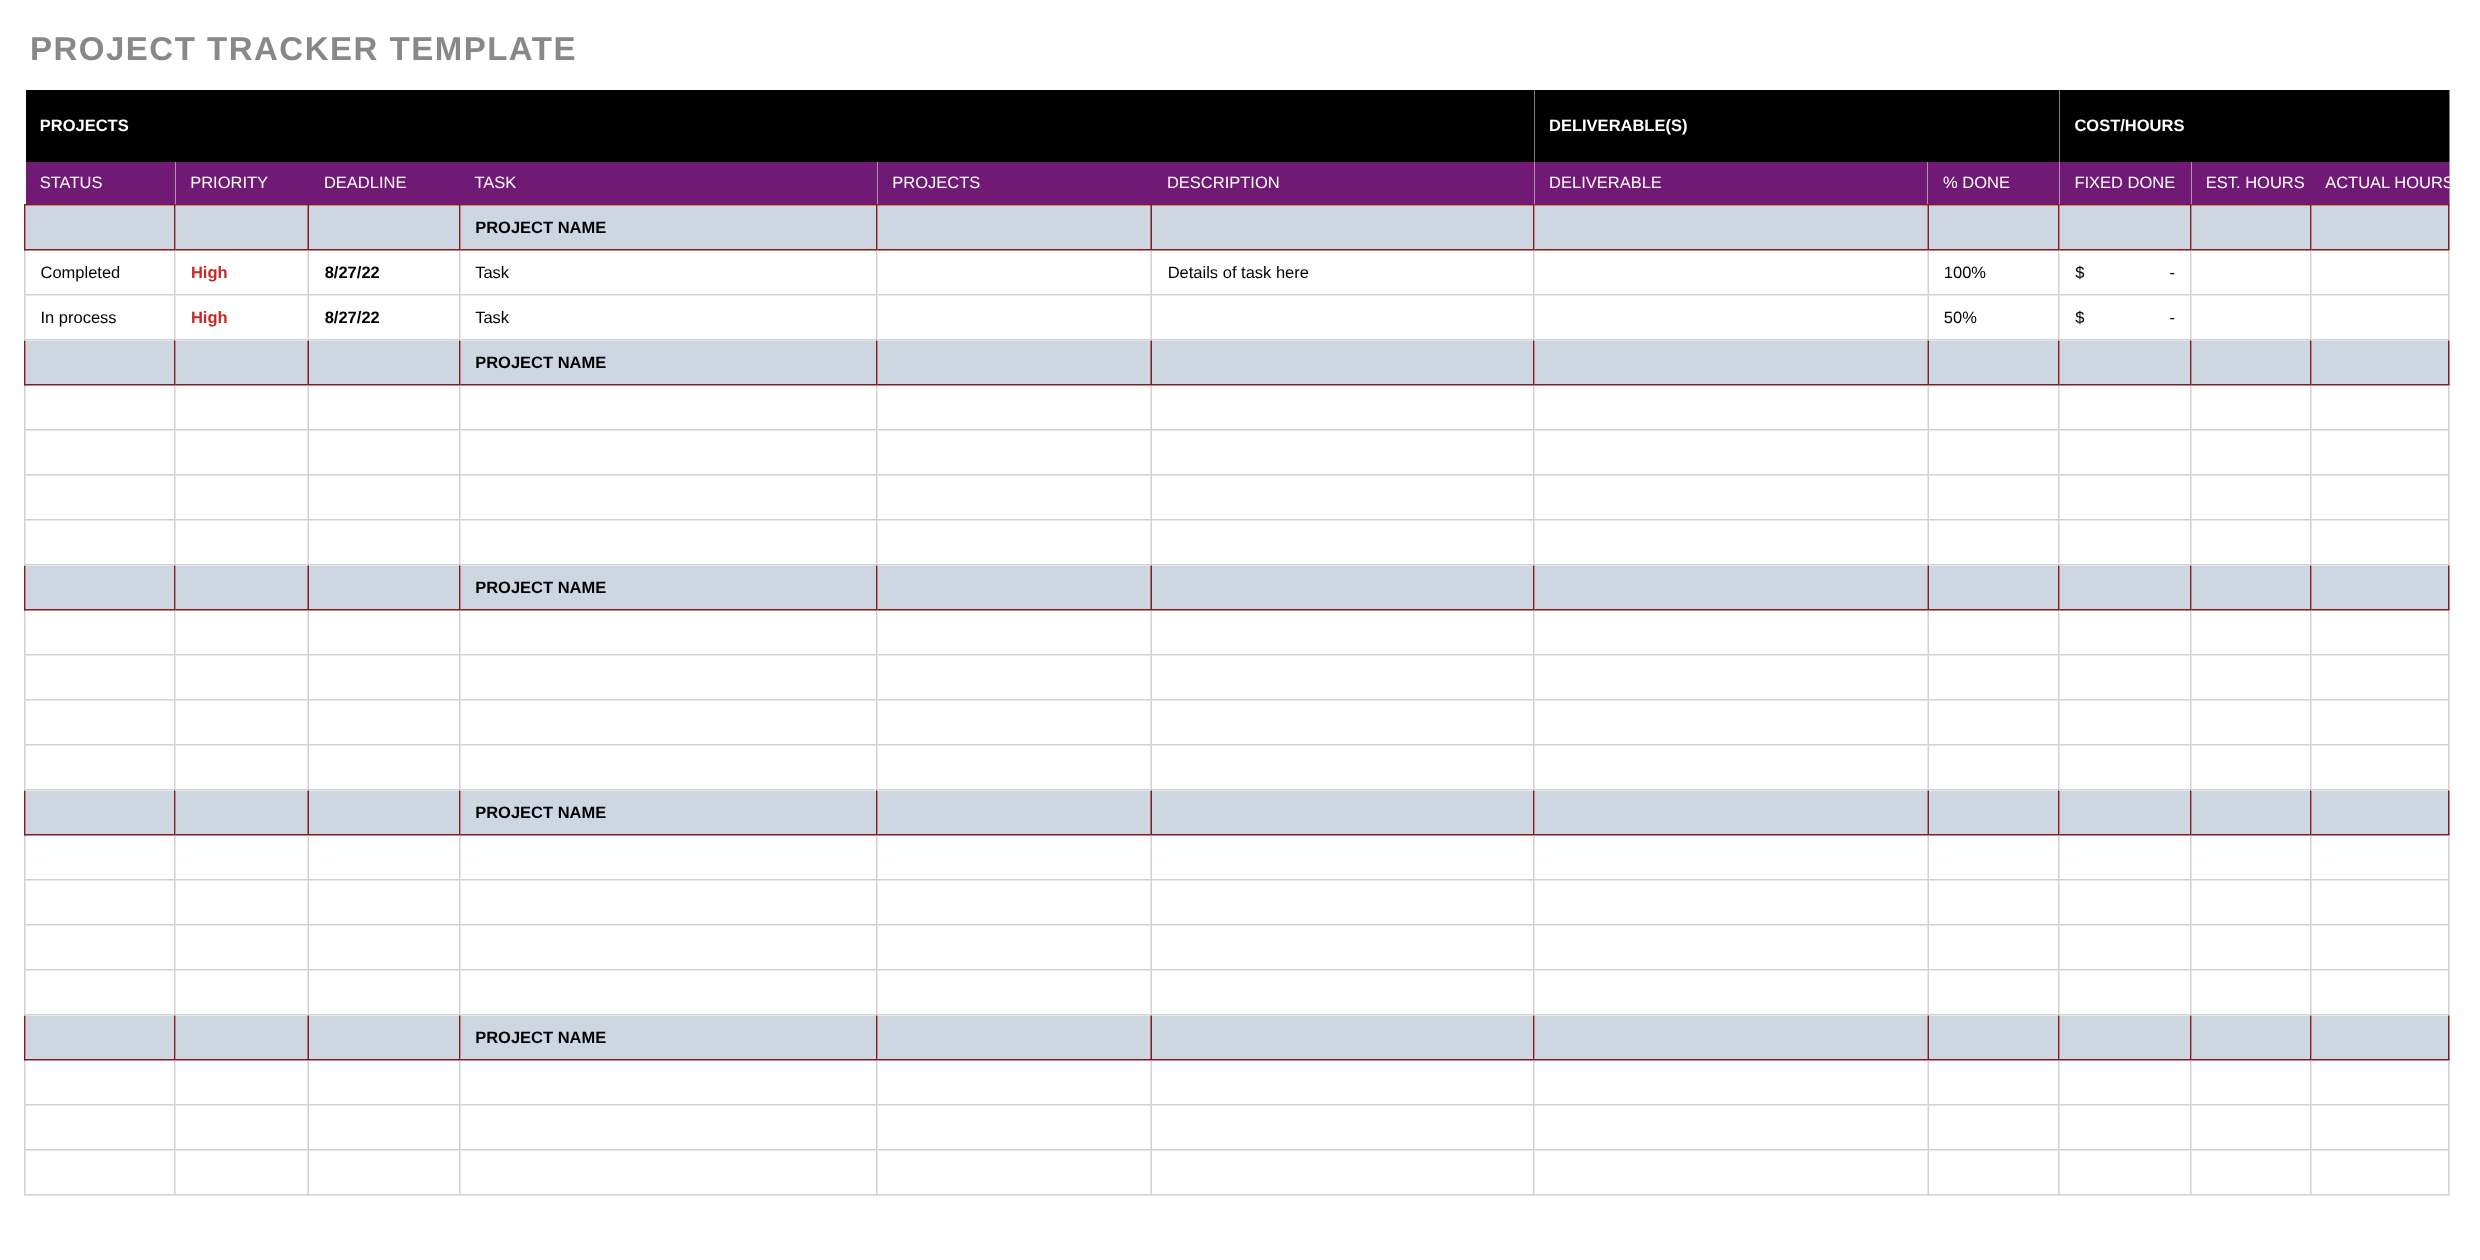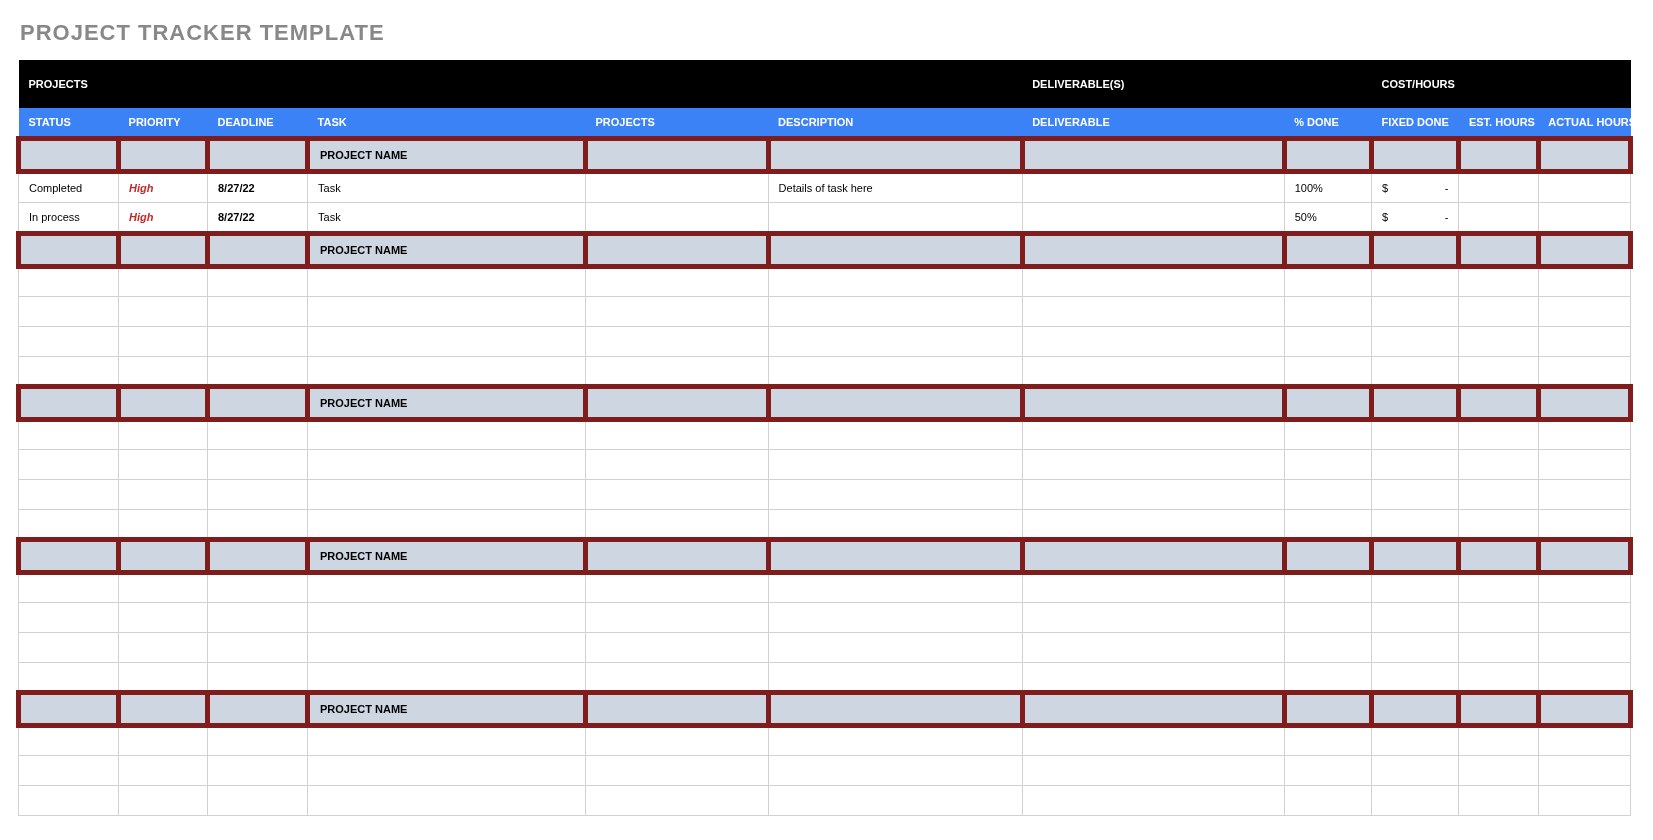--- a/index.html
+++ b/index.html
@@ -25,44 +25,44 @@
   td, th { overflow: hidden; white-space: nowrap; }
   .top-band td {
     background: #000;
     color: #fff;
     font-size: 11px;
     font-weight: 700;
     padding: 18px 10px;
     border: none;
   }
   .sub-band td {
-    background: #3b82f6;
+    background: #701a75;
     color: #fff;
     font-size: 11px;
-    font-weight: 700;
+    font-weight: 400;
     padding: 8px 10px;
     border: none;
   }
   .section-row td {
     background: #ced6e1;
     font-size: 11px;
     font-weight: 700;
     padding: 8px 10px;
-    border: 5px solid #7f1d1d;
+    border: 1px solid #7f1d1d;
     height: 30px;
   }
   .data-row td {
     background: #fff;
     font-size: 11px;
     padding: 8px 10px;
     border: 1px solid #d2d2d2;
     height: 30px;
   }
   .bold { font-weight: 700; }
-  .prio-high { color: #c62828; font-weight: 700; font-style: italic; }
+  .prio-high { color: #c62828; font-weight: 700; }
   .prio-low  { color: #2e7d32; font-weight: 700; }
   .right { }
   .cost { display: flex; justify-content: space-between; }
 </style>
 </head>
 <body>
 
 <h1 class="page-title">PROJECT TRACKER TEMPLATE</h1>
 
 <table>

